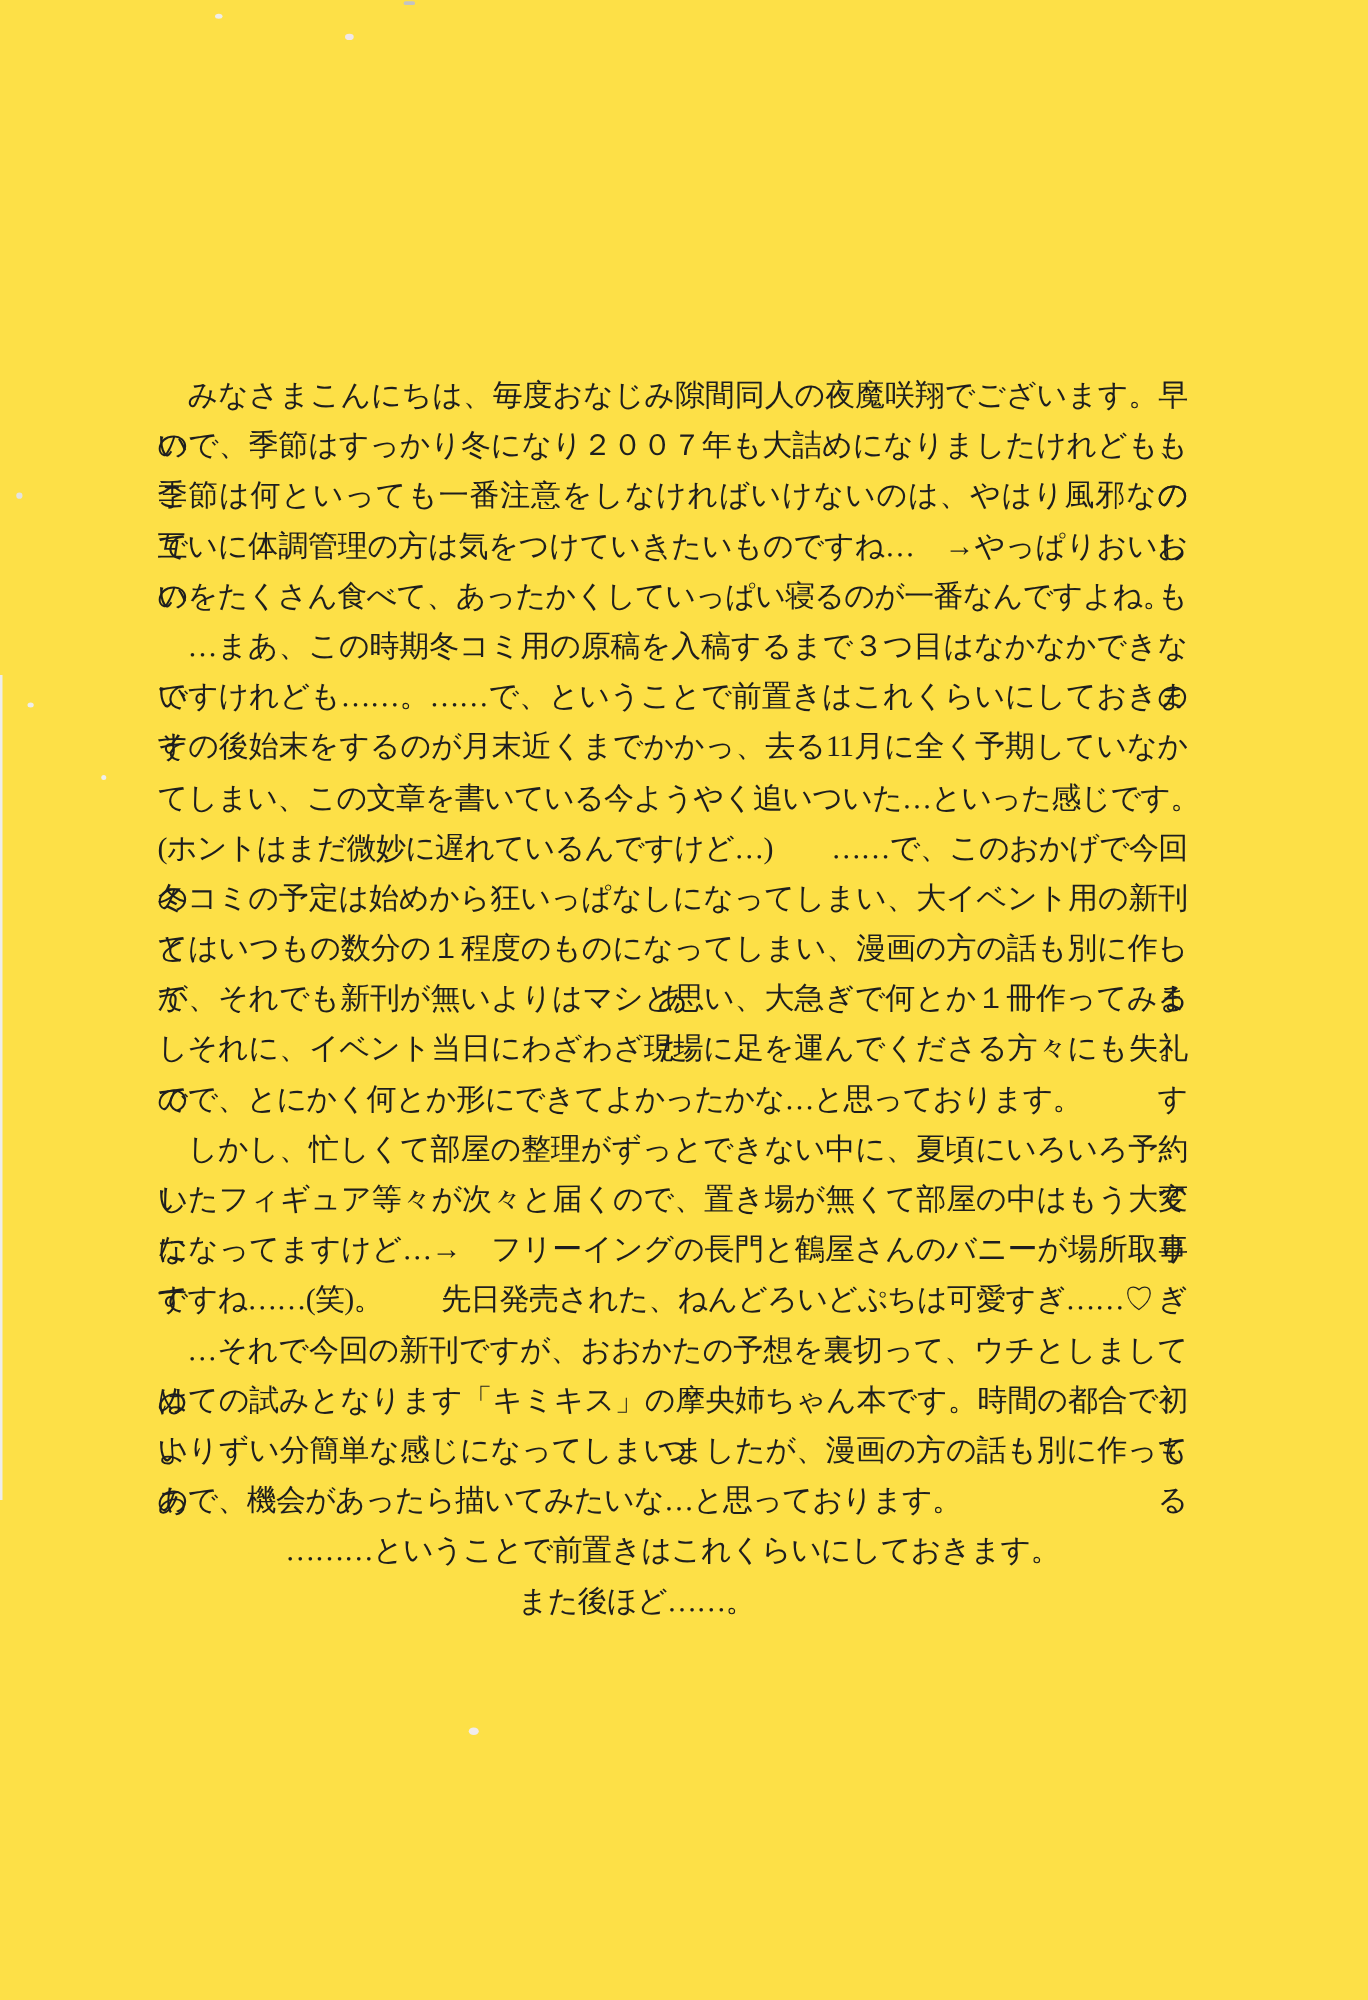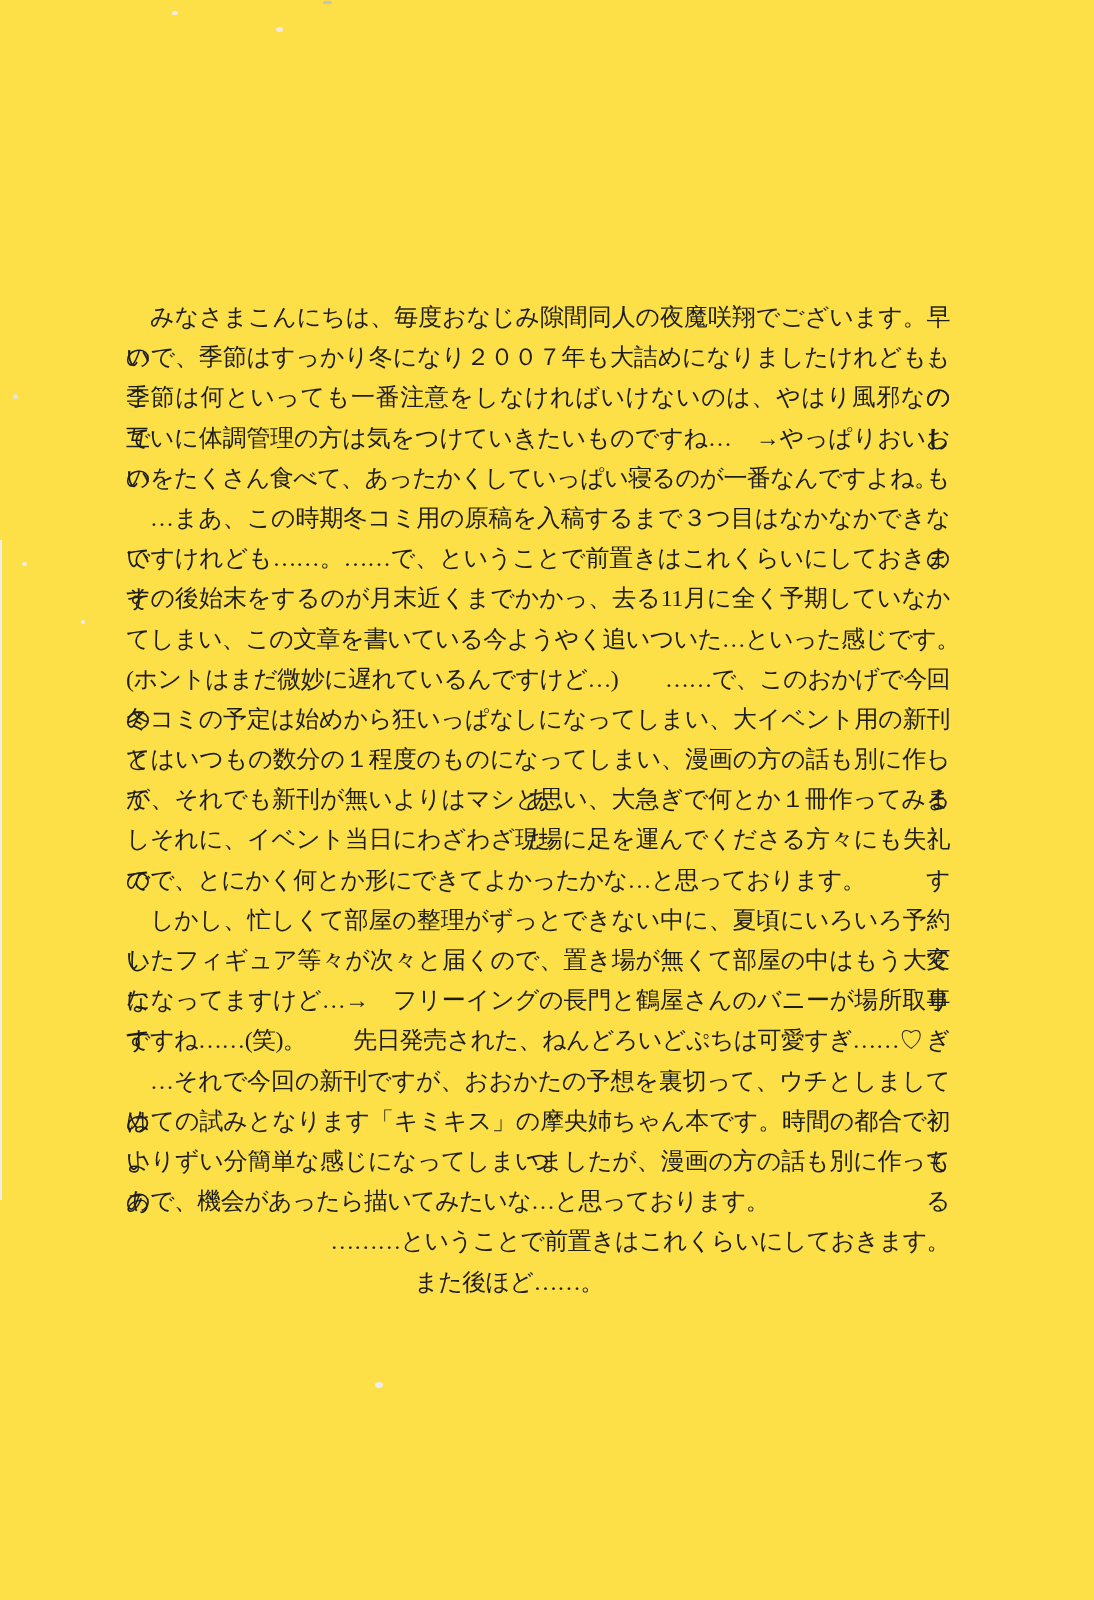--- a/index.html
+++ b/index.html
@@ -24,21 +24,21 @@
     line-height:40.2px;
     font-size:24px;
     letter-spacing:-0.6px;
     white-space:nowrap;
   }
   
   .jl{text-align:justify;text-align-last:justify;white-space:normal;}
   
   .nl{text-align:left;}
   
-  .rl{text-align:right;}
+  .rl{text-align:center;}
   .rl2{text-align:center;padding-right:58px;}
   
   .speck{position:absolute;border-radius:50%;}
   .sp1{left:323px;top:1px;width:9px;height:3px;background:#c3c3c3;border-radius:2px;}
   .sp2{left:172px;top:11px;width:6px;height:4px;background:#efedea;}
   .sp3{left:276px;top:27px;width:7px;height:5px;background:#f0e7e8;}
   .sp4{left:13px;top:394px;width:5px;height:5px;background:#e3e3e1;}
   .sp5{left:22px;top:562px;width:5px;height:4px;background:#eeeeec;}
   .sp6{left:81px;top:620px;width:4px;height:4px;background:#efefed;}
   .sp7{left:375px;top:1382px;width:8px;height:6px;background:#f1ecec;}

